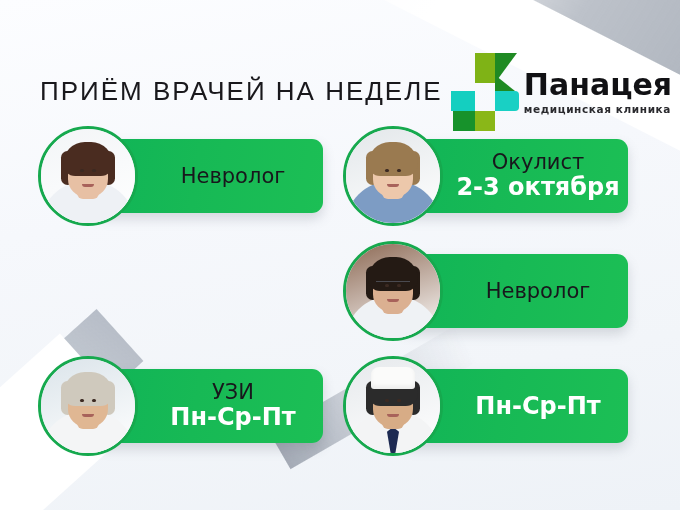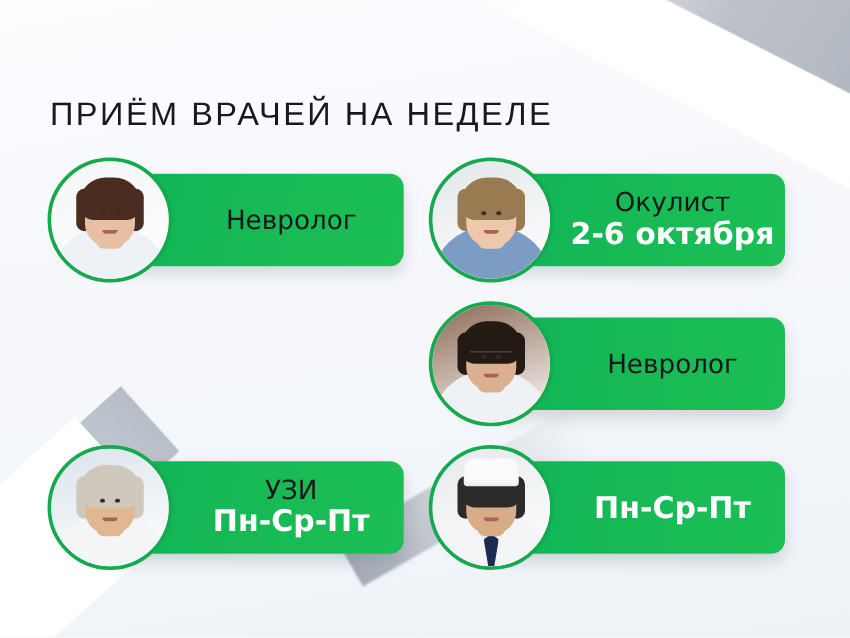--- a/index.html
+++ b/index.html
@@ -316,20 +316,35 @@
 
   <div class="band band-top-right"></div>
   <div class="band band-top-right-shade"></div>
   <div class="band band-left"></div>
   <div class="band band-left-white"></div>
   <div class="band band-mid"></div>
 
   <div class="header">
     <div class="poster-title">ПРИЁМ ВРАЧЕЙ НА НЕДЕЛЕ</div>
 
+    <div class="logo">
+      <div class="logo-mark">
+        <div class="arm arm-top"></div>
+        <div class="arm arm-top-fold"></div>
+        <div class="arm arm-mid-dark"></div>
+        <div class="arm arm-left"></div>
+        <div class="arm arm-right"></div>
+        <div class="arm arm-bl"></div>
+        <div class="arm arm-bottom"></div>
+      </div>
+      <div class="logo-text">
+        <div class="logo-name">Панацея</div>
+        <div class="logo-sub">медицинская клиника</div>
+      </div>
+    </div>
   </div>
 
   <div class="grid">
 
     <div class="row">
       <div class="card col-left">
         <div class="pill">
           <div class="pill-spec">Невролог</div>
         </div>
         <div class="avatar">
@@ -343,21 +358,21 @@
               <div class="hair" style="background:#4a2c20"></div>
               <div class="eye eye-l"></div>
               <div class="eye eye-r"></div>
               <div class="mouth"></div>
             </div>
         </div>
       </div>
       <div class="card col-right">
         <div class="pill">
           <div class="pill-spec">Окулист</div>
-          <div class="pill-date">2-6 октября</div>
+          <div class="pill-date">2-3 октября</div>
         </div>
         <div class="avatar">
           <div class="avatar-art">
               <div class="bg-room" style="background:linear-gradient(160deg,#e3e7ea 0%, #ffffff 100%)"></div>
               <div class="coat" style="background:#7d9cc4"></div>
               <div class="neck" style="background:#edc8ab"></div>
               <div class="hair-side-l" style="background:#9a7a50"></div>
               <div class="hair-side-r" style="background:#9a7a50"></div>
               <div class="head" style="background:#edc8ab"></div>
               <div class="hair" style="background:#9a7a50"></div>

